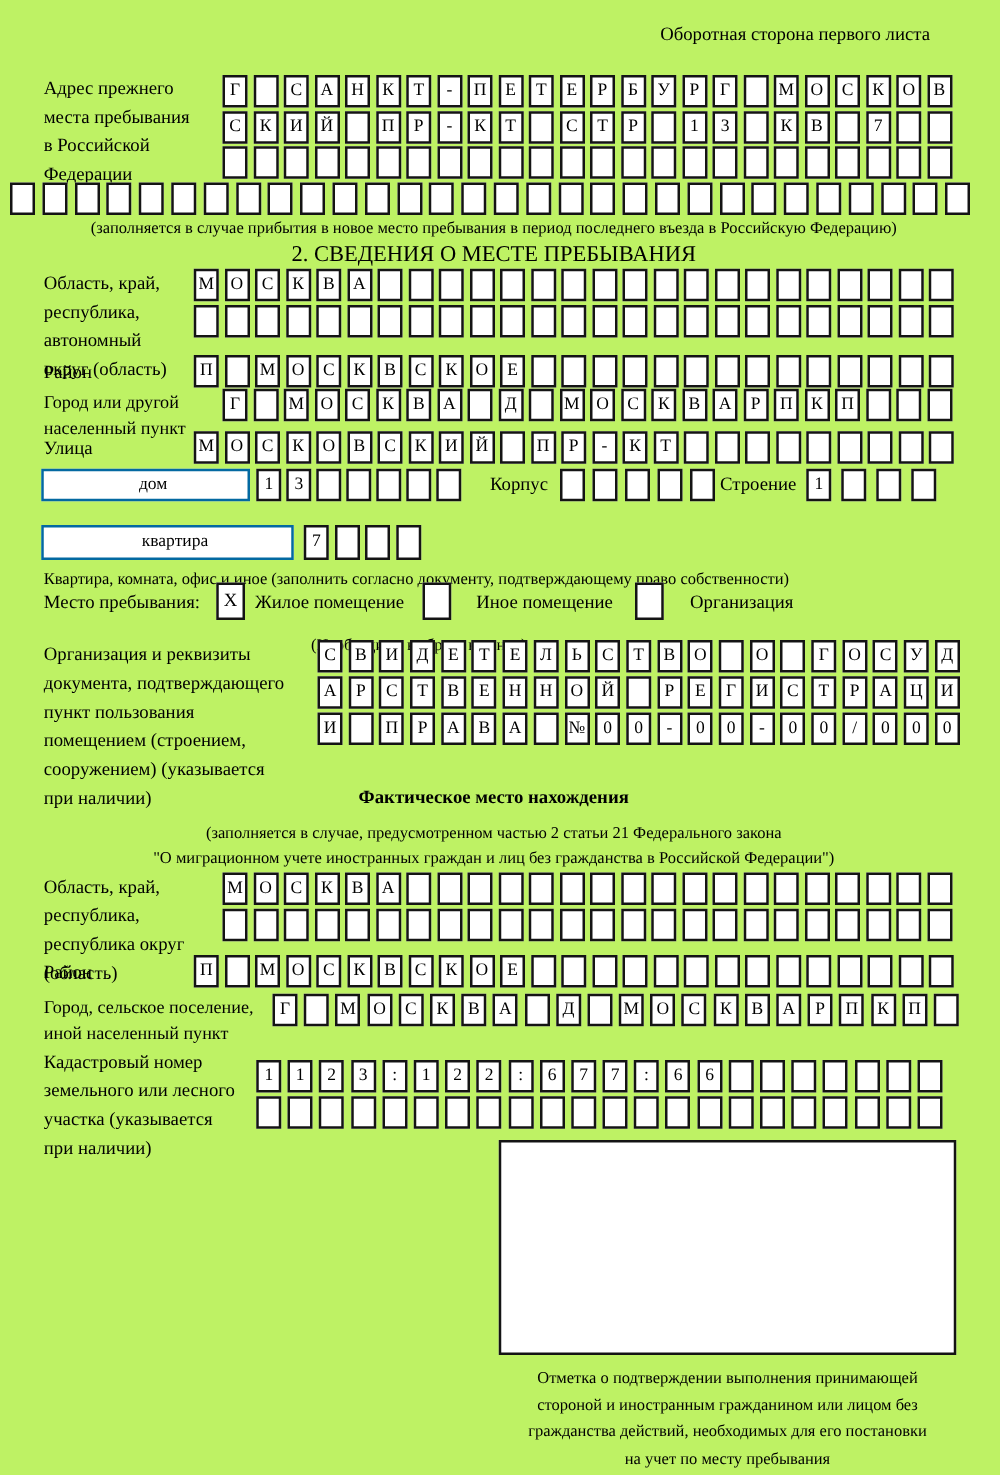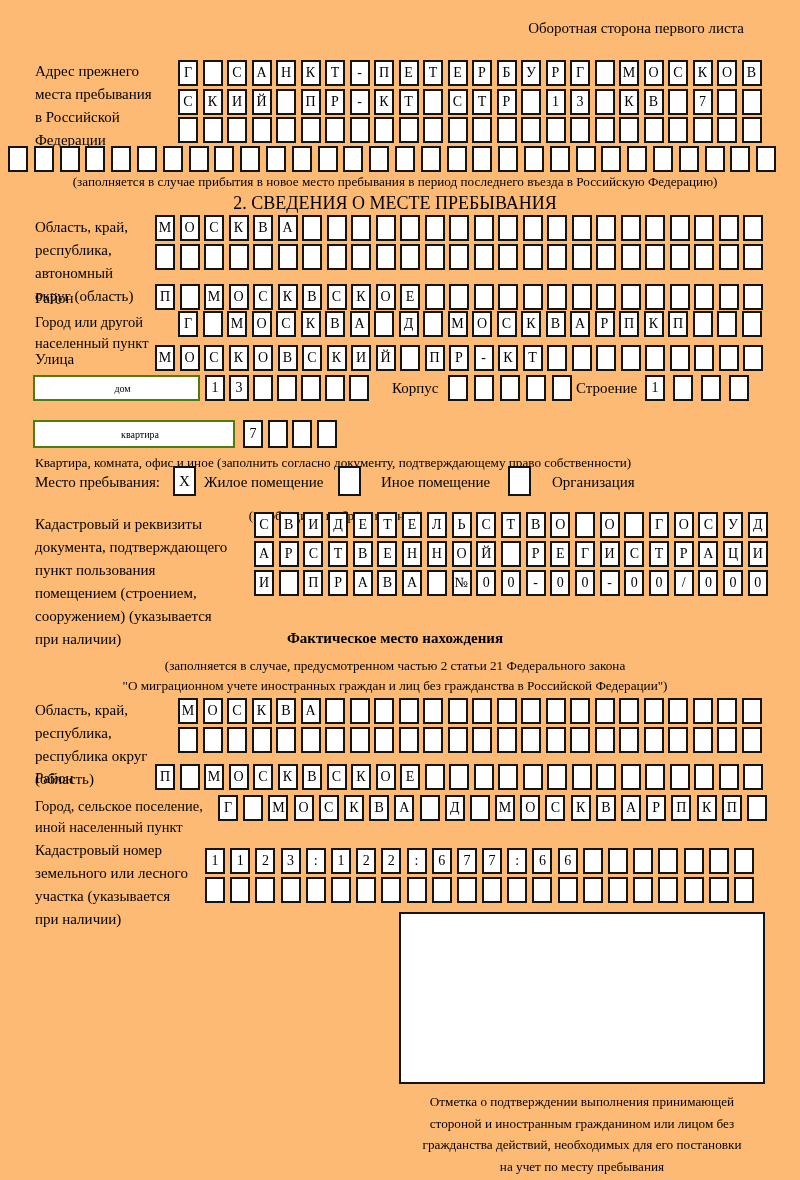--- a/index.html
+++ b/index.html
@@ -1,17 +1,17 @@
 <!DOCTYPE html>
 <html><head>
 <meta charset="utf-8">
 <style>
   html,body { margin:0; padding:0; background:#fff; }
   .page {
-    position:relative; width:800px; height:1180px; background:#fdba74;
+    position:relative; width:800px; height:1180px; background:#bef264;
     font-family:"Liberation Serif", serif; color:#000; overflow:hidden;
   }
   .abs { position:absolute; }
   .label { font-size:15px; line-height:23px; white-space:nowrap; }
   .label-s { font-size:14.5px; line-height:21px; white-space:nowrap; }
   .note { font-size:13.2px; line-height:20px; }
   .center { text-align:center; }
   .bold { font-weight:bold; }
   .title { font-weight:normal; font-size:18px; }
   .boxrow { position:absolute; display:flex; gap:4.5px; }
@@ -22,23 +22,23 @@
   .boxrow.g60 { gap:6px; }
   .boxrow.g80 { gap:8px; }
   .cbox {
     width:20px; height:26px; flex:none; box-sizing:border-box;
     border:2px solid #141414; background:#fff;
     display:flex; align-items:center; justify-content:center;
     font-size:14px; line-height:1;
   }
   .tall .cbox { height:28px; }
   .widebox {
-    position:absolute; box-sizing:border-box; border:2px solid #4d7c0f;
+    position:absolute; box-sizing:border-box; border:2px solid #0369a1;
     display:flex; align-items:center; justify-content:center;
-    font-size:10px; background:#fff;padding-left:12px;
+    font-size:14px; background:#fff;padding-left:12px;
   }
   .chkbox {
     position:absolute; width:23px; height:30px; box-sizing:border-box;
     border:2px solid #141414; background:#fff;
     display:flex; align-items:center; justify-content:center; font-size:15px;
   }
   .bigbox { position:absolute; box-sizing:border-box; border:2px solid #141414; background:#fff; }
 </style>
 </head>
 <body>
@@ -355,21 +355,21 @@
   <div class="abs label" style="left:35px; top:471px;">Место пребывания:</div>
   <div class="chkbox" style="left:173px; top:466px;">X</div>
   <div class="abs label" style="left:204px; top:471px;">Жилое помещение</div>
   <div class="chkbox" style="left:338px; top:466px;"></div>
   <div class="abs label" style="left:371px; top:471px;margin-left:10px;">Иное помещение</div>
   <div class="chkbox" style="left:508px; top:466px;"></div>
   <div class="abs label" style="left:552px; top:471px;">Организация</div>
   <div class="abs note center" style="left:135px; top:494px; width:400px;margin-top:12px;">(Необходимо выбрать нужное)</div>
 
   <div class="abs label" style="left:35px; top:513px;">
-      <div>Кадастровый и реквизиты</div>
+      <div>Организация и реквизиты</div>
       <div>документа, подтверждающего</div>
       <div>пункт пользования</div>
       <div>помещением (строением,</div>
       <div>сооружением) (указывается</div>
       <div>при наличии)</div>
     </div>
   <div class="boxrow g47" style="left:254px; top:512px;">
       <span class="cbox">С</span>
       <span class="cbox">В</span>
       <span class="cbox">И</span>

